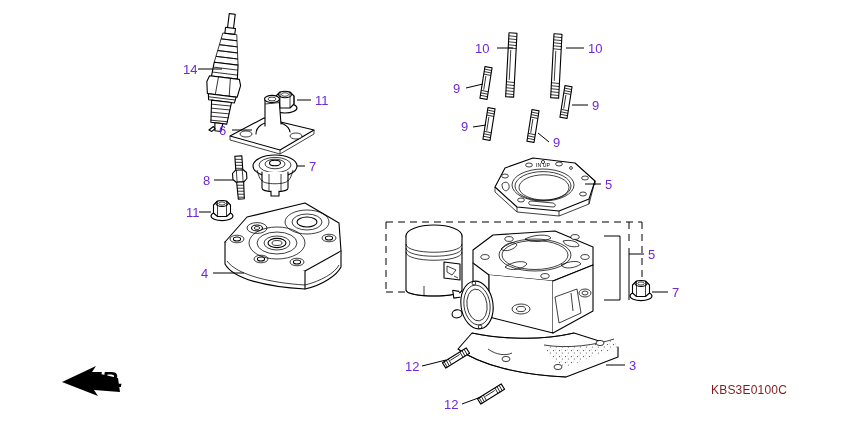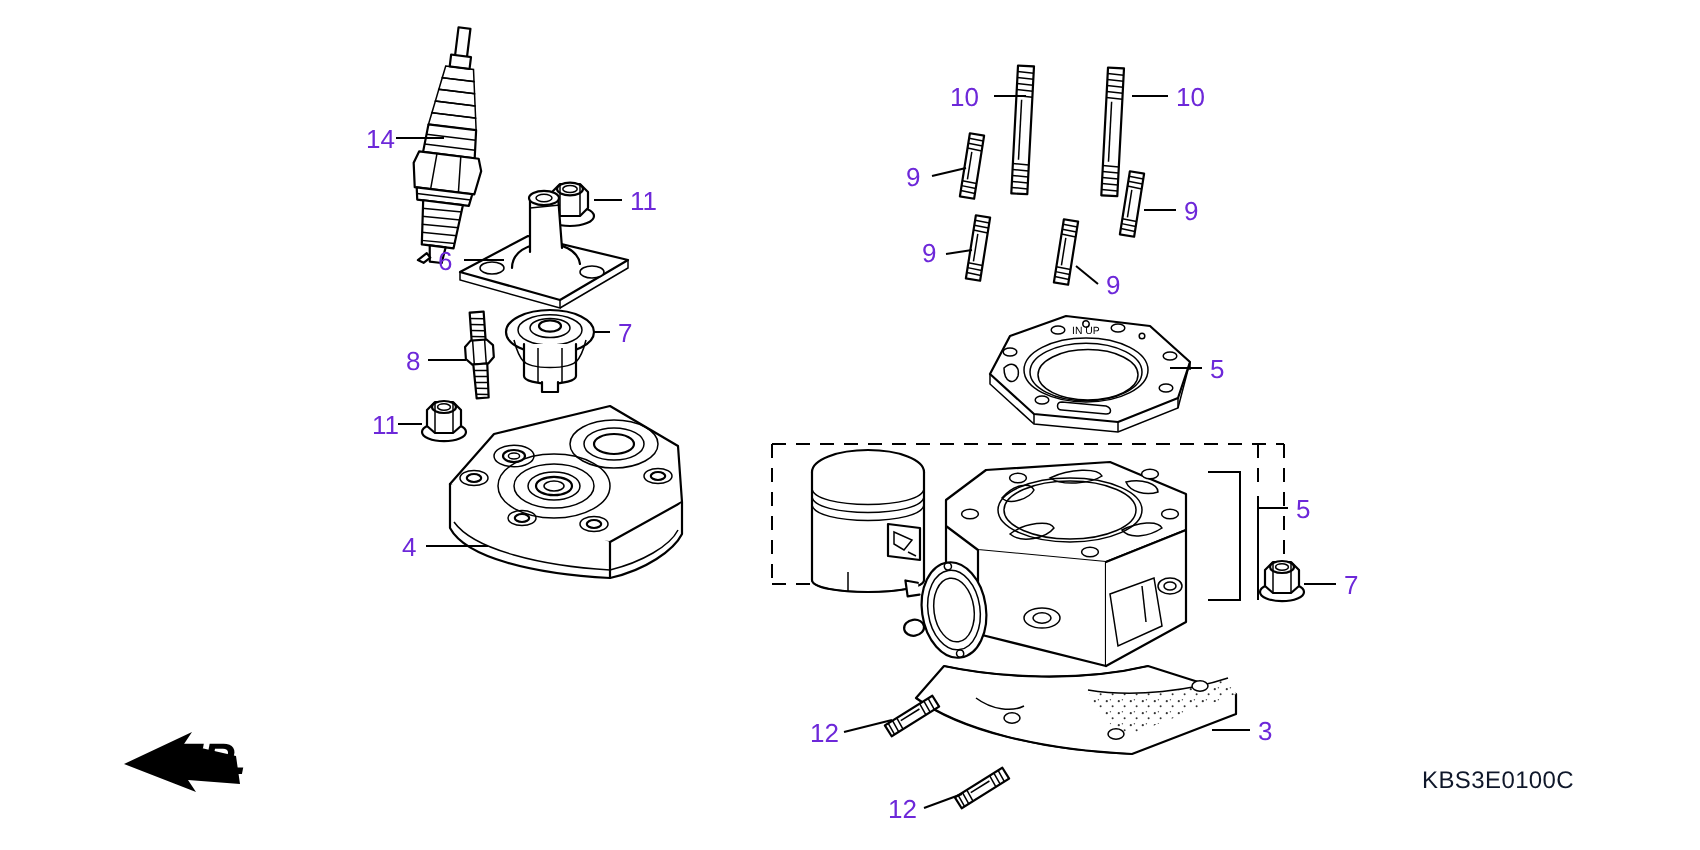--- a/index.html
+++ b/index.html
@@ -2,21 +2,21 @@
 <html><head>
 <meta charset="utf-8">
 <style>
   html,body{margin:0;padding:0;background:#ffffff;}
   body{width:850px;height:425px;overflow:hidden;
        font-family:"Liberation Sans",sans-serif;color:#000;}
   #stage{position:relative;width:850px;height:425px;background:#fff;}
   #art{position:absolute;left:0;top:0;}
   .lbl{position:absolute;font-family:"Liberation Sans",sans-serif;
        font-size:13px;color:#6d28d9;line-height:1;white-space:nowrap;}
-  .partno{position:absolute;font-size:12px;letter-spacing:.2px;color:#0f172a;}
+  .partno{position:absolute;font-size:12px;letter-spacing:.2px;color:#7f1d1d;}
   .frtxt{position:absolute;font-size:22px;font-weight:bold;font-style:italic;color:#000;}
 </style>
 </head>
 <body>
 
 <div id="stage">
 
   <svg id="art" width="850" height="425" viewBox="0 0 850 425">
     <defs>
       <style>

